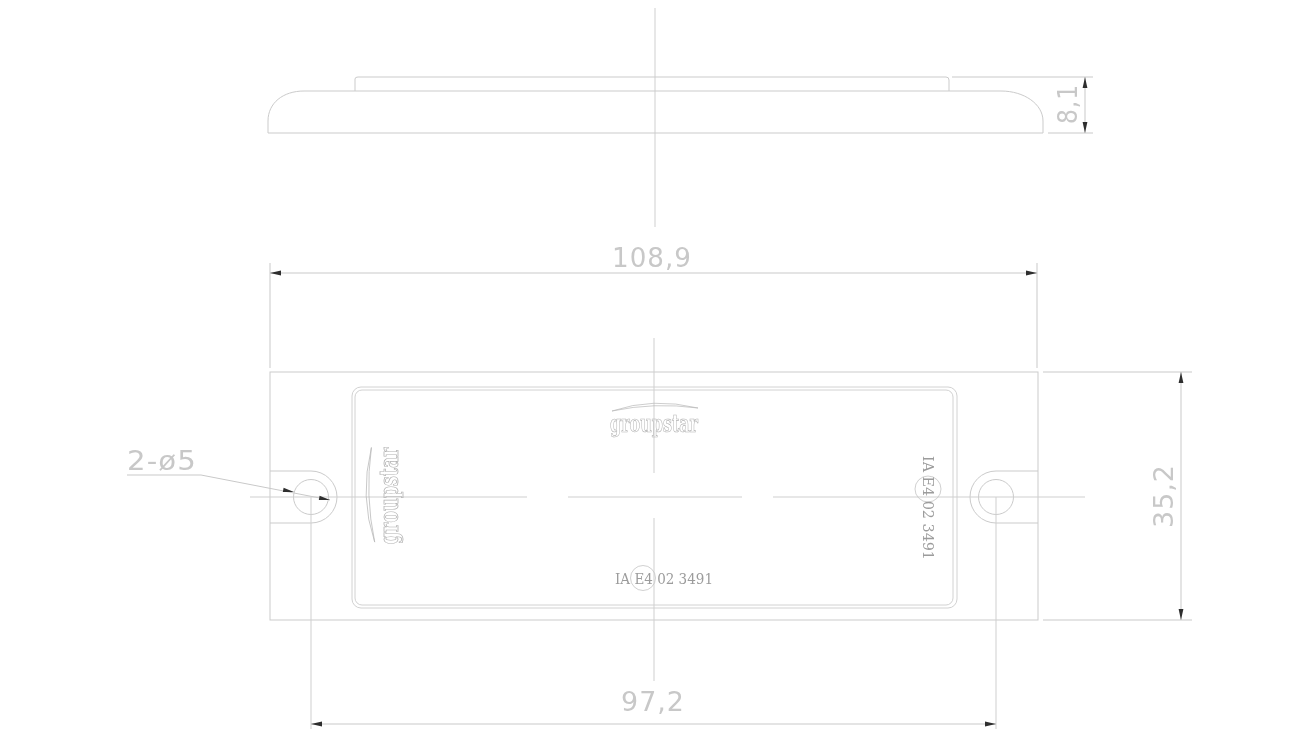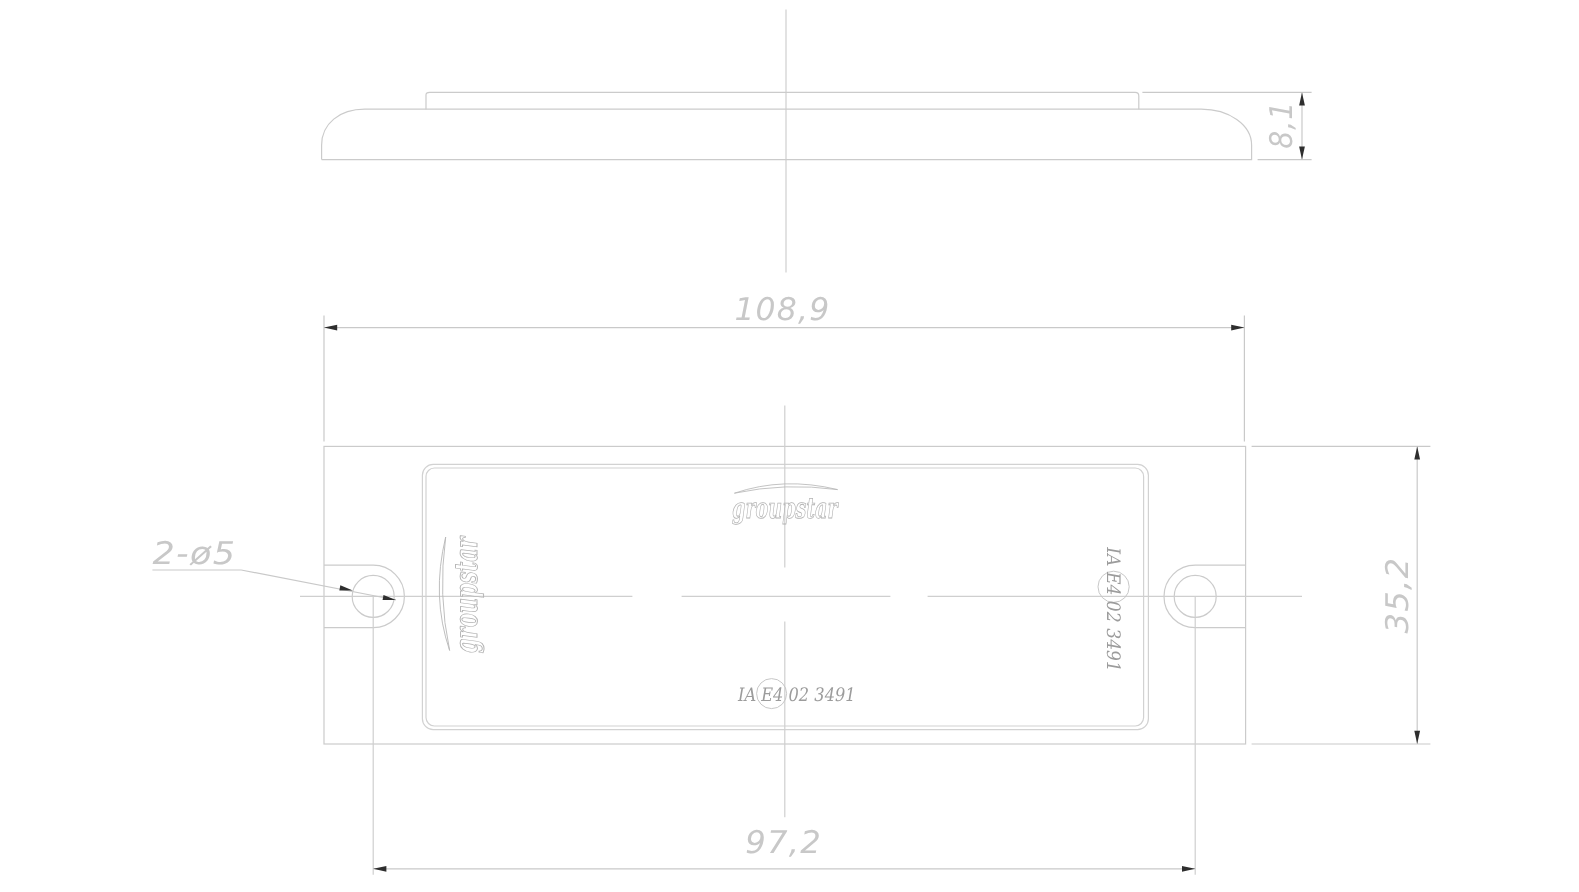--- a/index.html
+++ b/index.html
@@ -2,21 +2,20 @@
 <html><head>
 <meta charset="utf-8">
 <style>
   html,body{margin:0;padding:0;background:#ffffff;}
   .canvas{
     position:relative;
     width:1316px;height:743px;
     background:#ffffff;
     overflow:hidden;
     font-family:"DejaVu Sans",sans-serif;
-    font-style:italic;
   }
   svg{display:block;}
   .geo{stroke:#cbcbcb;stroke-width:1;fill:none;}
   .geo-thin{stroke:#d2d2d2;stroke-width:1;fill:none;}
   .cl{stroke:#cfcfcf;stroke-width:1;fill:none;}
   .dimline{stroke:#c9c9c9;stroke-width:1;fill:none;}
   .arrow{fill:#2e2e2e;stroke:none;}
   .dim-text{
     fill:#c8c8c8;
     font-family:"DejaVu Sans",sans-serif;

